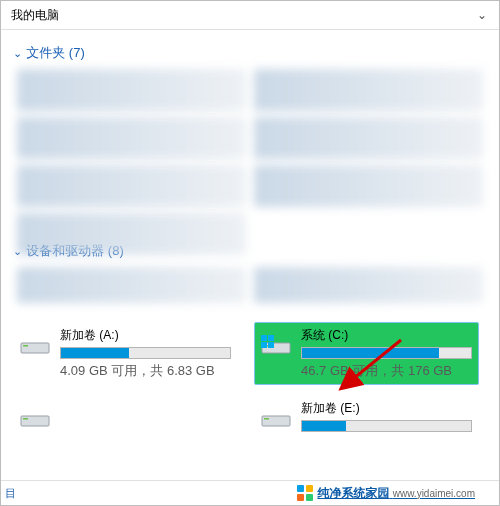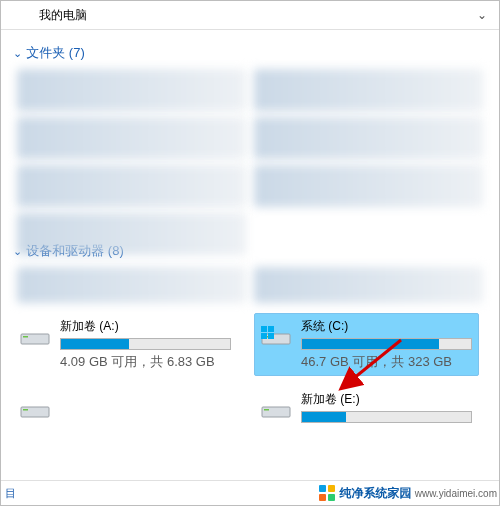--- a/index.html
+++ b/index.html
@@ -22,21 +22,20 @@
     height: 506px;
     box-sizing: border-box;
     border: 1px solid #bdbdbd;
     background: #fff;
   }
   .navbar {
     height: 28px;
     border-bottom: 1px solid #e0e0e0;
     display: flex;
     align-items: center;
-    padding-left: 28px;
   }
   .navbar .crumb {
     padding: 0 10px;
     font-size: 12px;
     color: #000;
   }
   .navbar .chev {
     margin-left: auto;
     margin-right: 12px;
     color: #555;
@@ -73,32 +72,32 @@
     border-radius: 3px;
     background: linear-gradient(90deg, rgba(180,200,220,0.7), rgba(230,235,240,0.7));
     filter: blur(5px);
   }
   .blur-item.small { height: 36px; }
   .drives-grid {
     display: grid;
     grid-template-columns: repeat(2, 1fr);
     column-gap: 16px;
     row-gap: 10px;
-    margin-top: 7px;
+    margin-top: 16px;
     padding-right: 8px;
   }
   .drive {
     display: flex;
     gap: 8px;
     padding: 4px 6px 4px 4px;
     border: 1px solid transparent;
     border-radius: 2px;
   }
   .drive.selected {
-    background: #7dd3fc;
+    background: #22c55e;
     border: 1px solid #7cc3ee;
   }
   .drive .icon {
     flex: 0 0 34px;
     height: 34px;
     display: flex;
     align-items: center;
     justify-content: center;
     margin-top: 2px;
   }
@@ -153,24 +152,25 @@
   }
   .footer .left {
     padding-left: 4px;
     color: #2060b0;
   }
   .footer .brand {
     margin-left: auto;
     display: flex;
     align-items: center;
     gap: 4px;
-    padding-right: 2px;
+    padding-right: 24px;
     font-size: 12px;
     color: #0a5aa8;
     font-weight: 600;
+    text-decoration: underline;
   }
   .footer .site {
     font-size: 10px;
     color: #666;
     font-weight: 400;
   }
   .footer .logo {
     width: 16px; height: 16px; position: relative;
   }
   .footer .logo span {
@@ -240,21 +240,21 @@
                 <rect x="0" y="7" width="6" height="6" fill="#00adef"></rect>
                 <rect x="7" y="7" width="6" height="6" fill="#00adef"></rect>
               </g>
   </svg>
           </div>
     <div class="body">
       <div class="name">系统 (C:)</div>
       <div class="bar">
         <div class="fill" style="width:81%"></div>
       </div>
-      <div class="stats">46.7 GB 可用，共 323 GB</div>
+      <div class="stats">46.7 GB 可用，共 176 GB</div>
     </div>
         </div>
         <div class="drive">
     <div class="icon">
             <svg viewBox="0 0 30 22">
     <rect x="1" y="8" width="28" height="10" rx="1" fill="#d8dde2" stroke="#9aa0a6"></rect>
     <rect x="3" y="10" width="5" height="1.5" fill="#6cc24a"></rect>
 
   </svg>
           </div>

